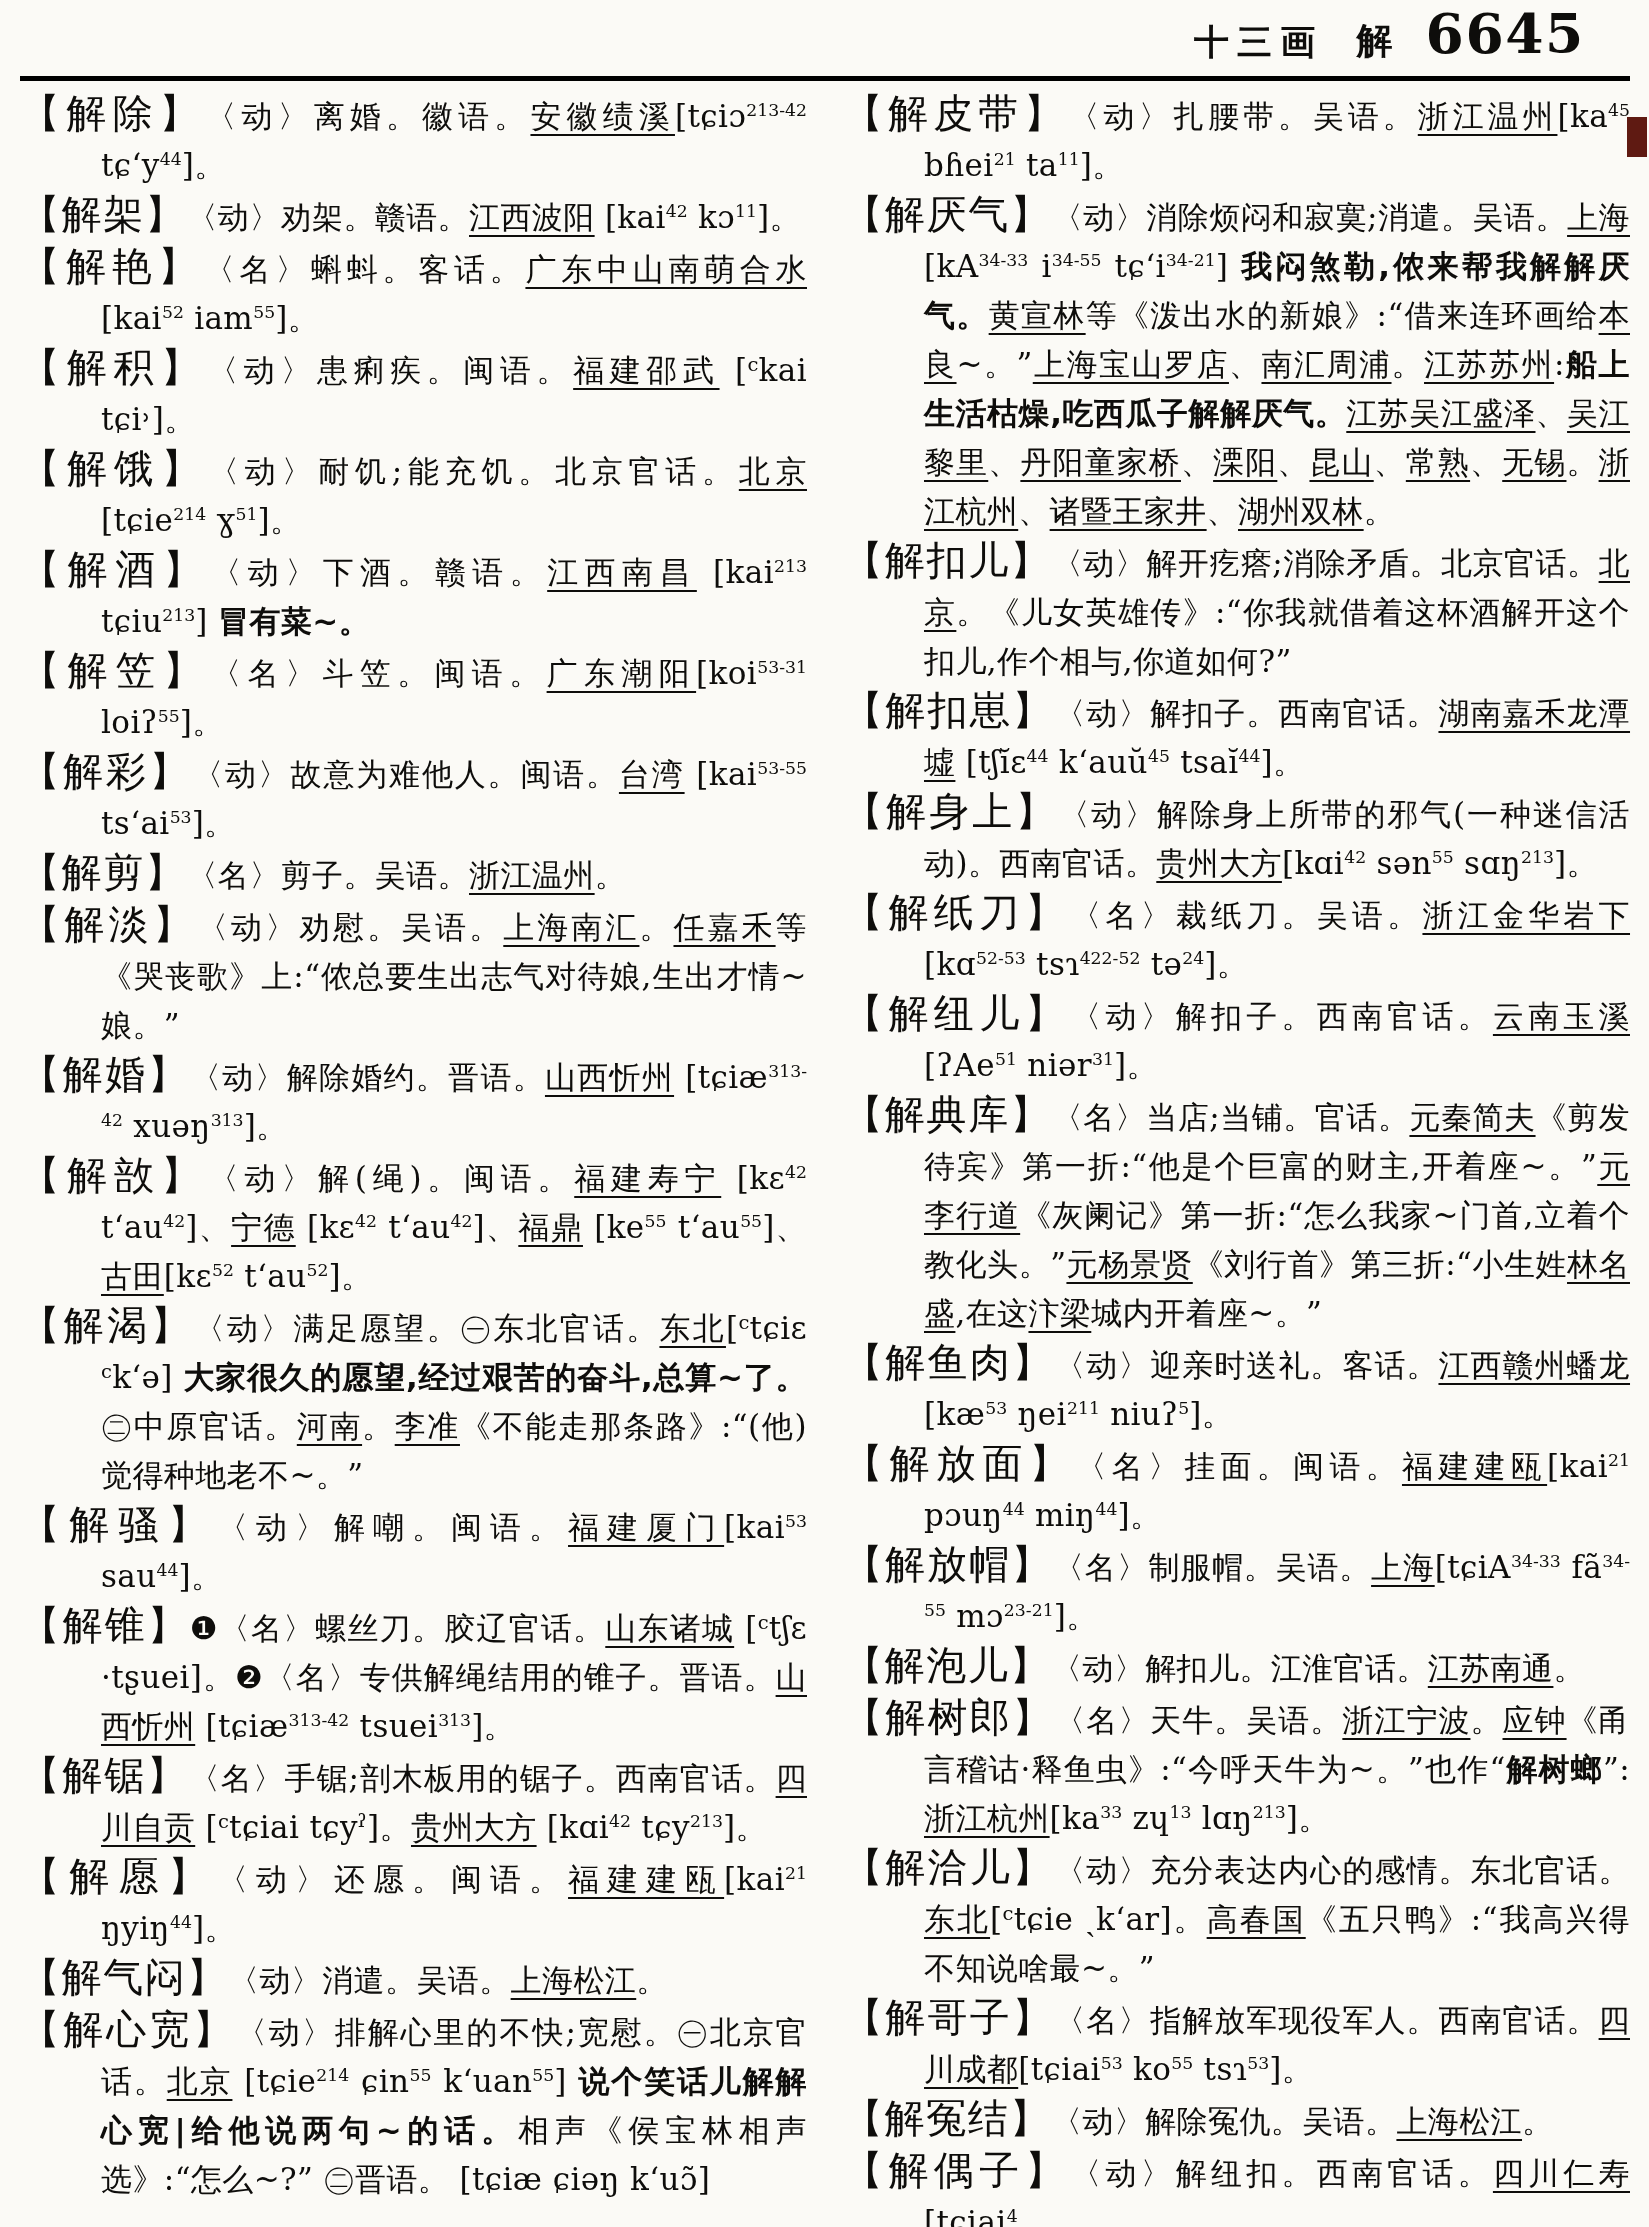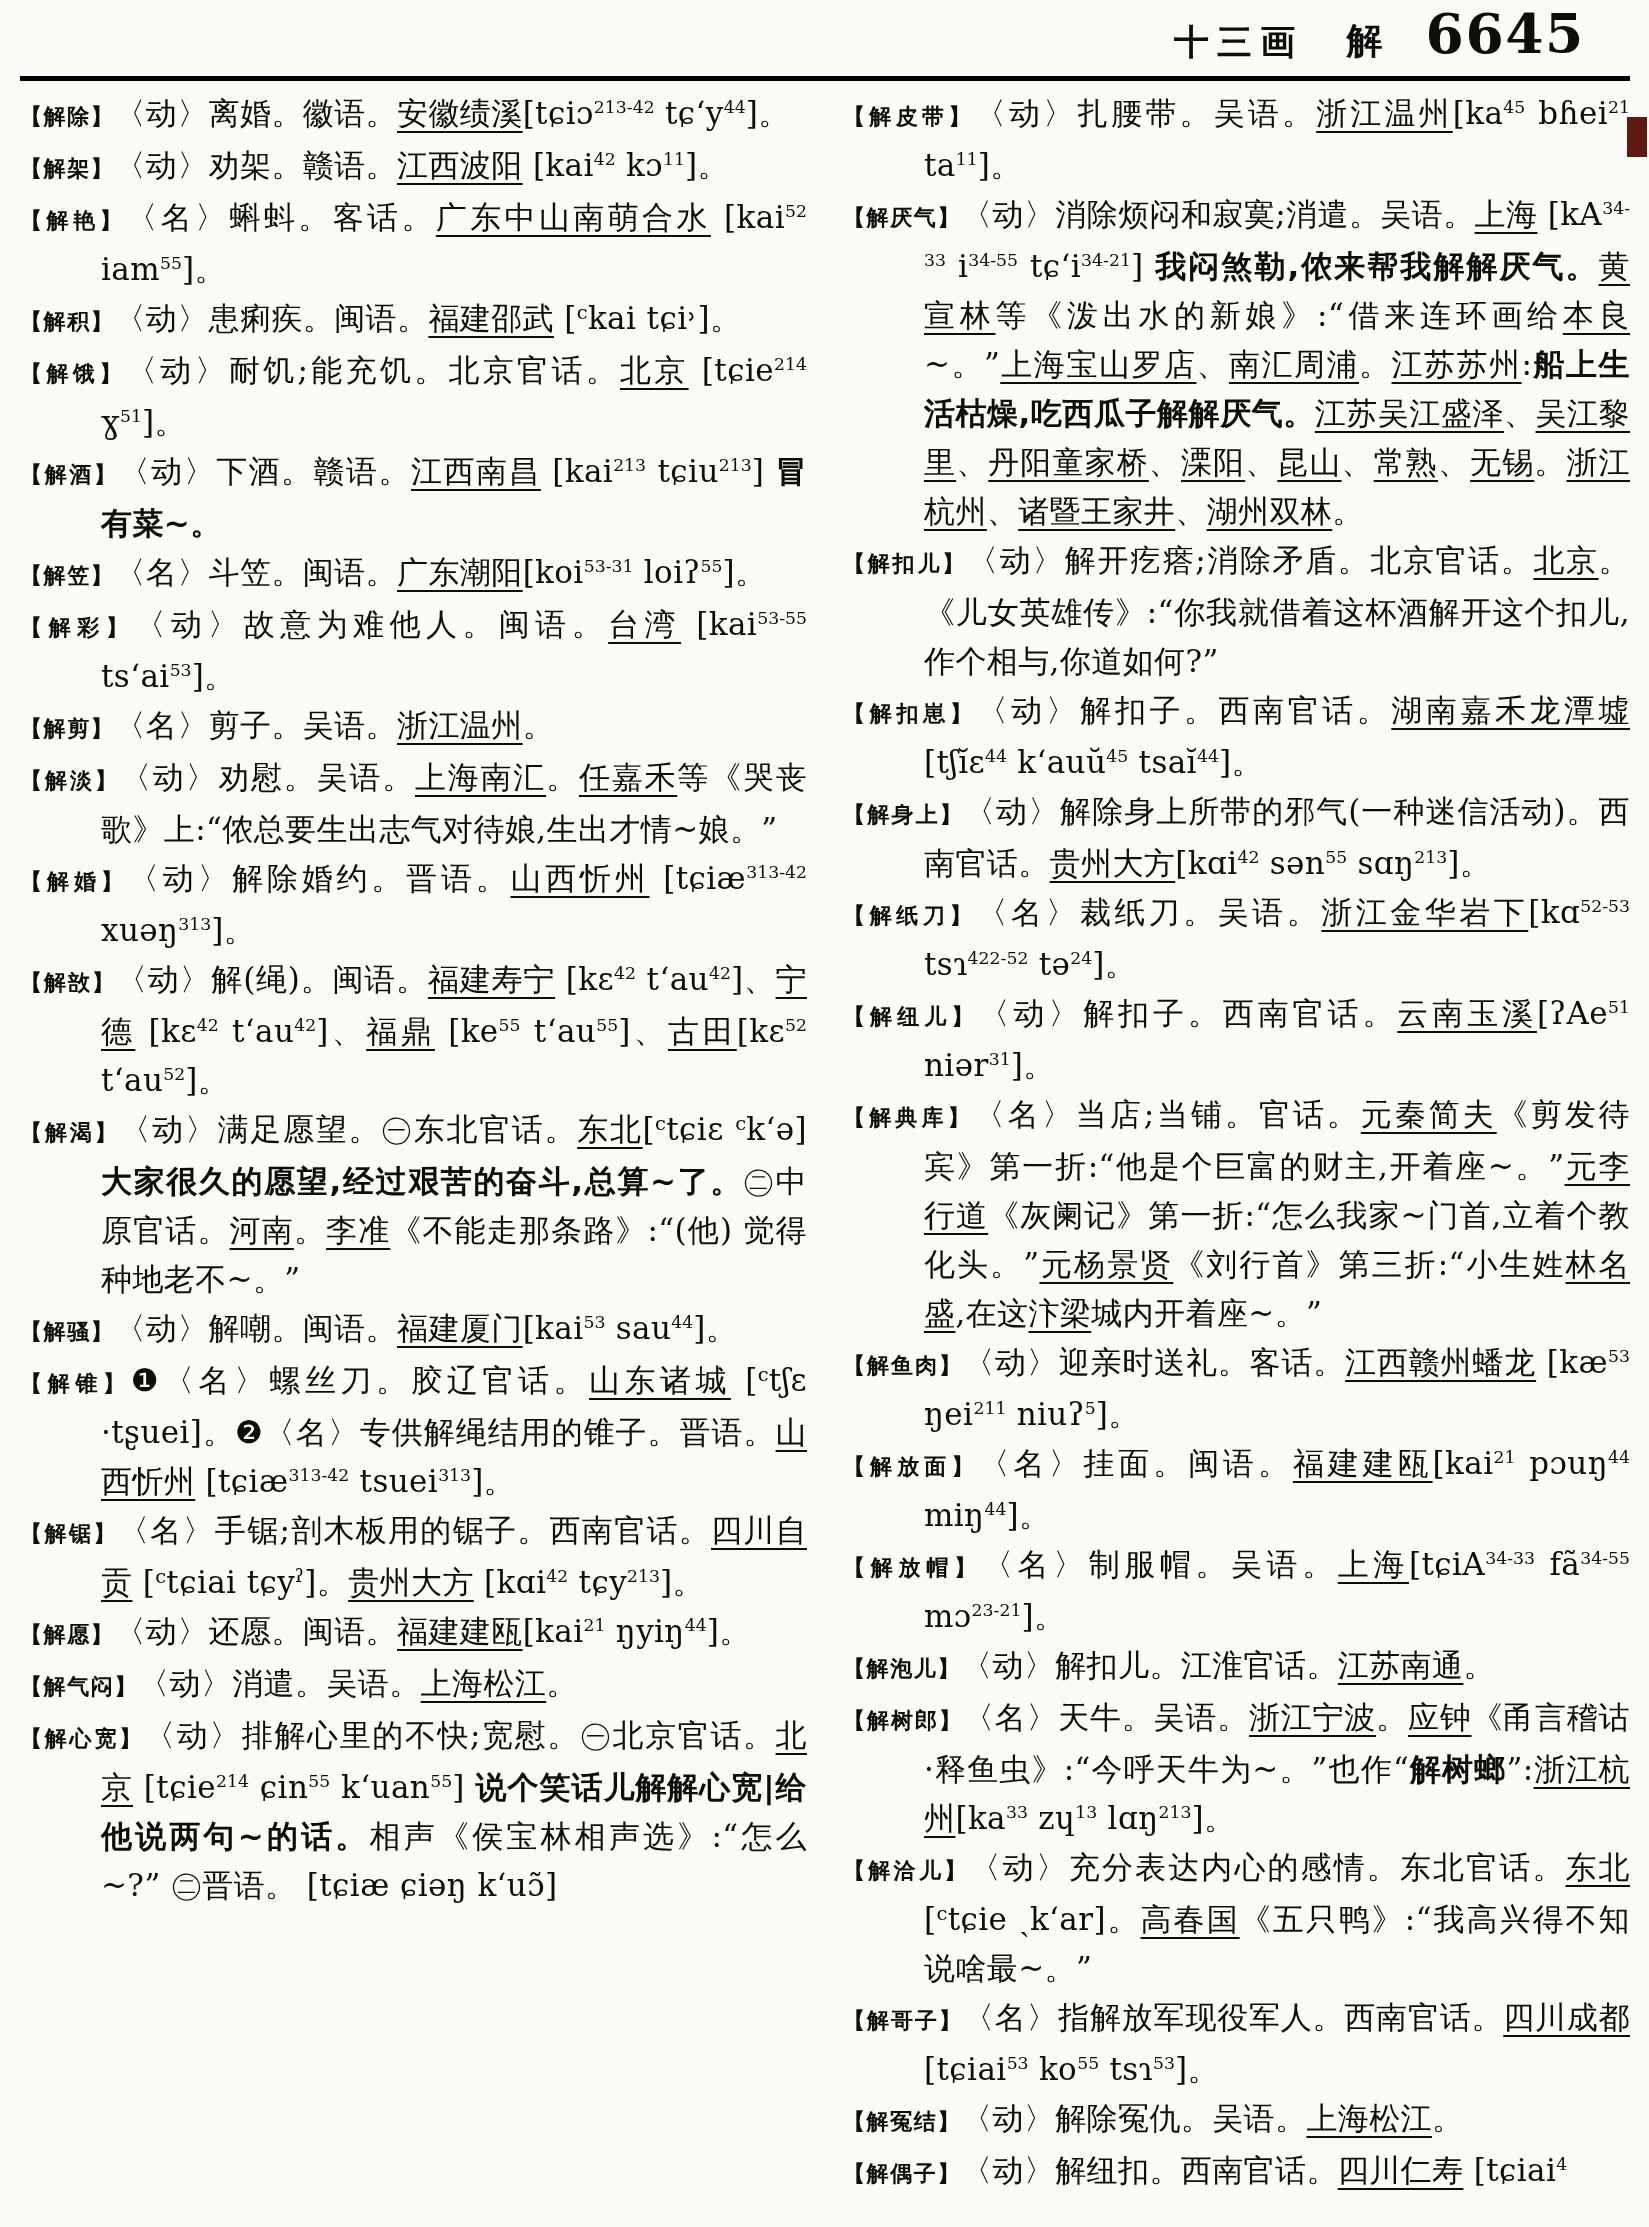--- a/index.html
+++ b/index.html
@@ -5,36 +5,36 @@
   html,body{margin:0;padding:0;}
   body{
     width:1650px;height:2227px;
     background:#fbfaf6;color:#0e0d0b;
     font-family:"DejaVu Serif","Liberation Serif",serif;
     position:relative;overflow:hidden;
   }
   .page{position:absolute;inset:0;padding:11.5px 20px 0 20px;box-sizing:border-box;}
   .hdr{
     display:flex;justify-content:flex-end;align-items:flex-end;
-    gap:43px;height:54px;padding-right:45px;
+    gap:33px;height:54px;padding-right:45px;
     font-weight:bold;
   }
   .hdr .sect{font-size:35px;font-family:"DejaVu Sans","Liberation Sans",sans-serif;letter-spacing:8.2px;}
   .hdr .char{font-size:36px;font-family:"DejaVu Sans","Liberation Sans",sans-serif;}
   .hdr .pg{font-size:55px;letter-spacing:1.6px;}
   .rule{height:5.8px;background:#000;margin-top:10px;}
   .columns{display:flex;gap:36px;margin-top:8.2px;}
   .col{flex:1;min-width:0;}
   .entry{
     margin:0;font-size:31px;line-height:49px;
     padding-left:81px;text-indent:-81px;
     text-align:justify;letter-spacing:0.4px;
   }
   .hw{
-    font-weight:bold;font-size:22px;letter-spacing:1.6px;
+    font-weight:normal;font-size:40px;letter-spacing:1.6px;
     font-family:"DejaVu Sans","Liberation Sans",sans-serif;
     white-space:nowrap;
   }
   .entry sup{font-size:17.3px;letter-spacing:0;line-height:0;vertical-align:super;}
   .entry u{text-decoration:underline;text-underline-offset:6.6px;text-decoration-thickness:2.1px;}
   .entry b{font-family:"DejaVu Sans","Liberation Sans",sans-serif;font-weight:700;}
   .ink-mark{position:absolute;right:3.3px;top:117px;width:20px;height:40px;background:#5f1a12;}
 </style>
 </head>
 <body>

